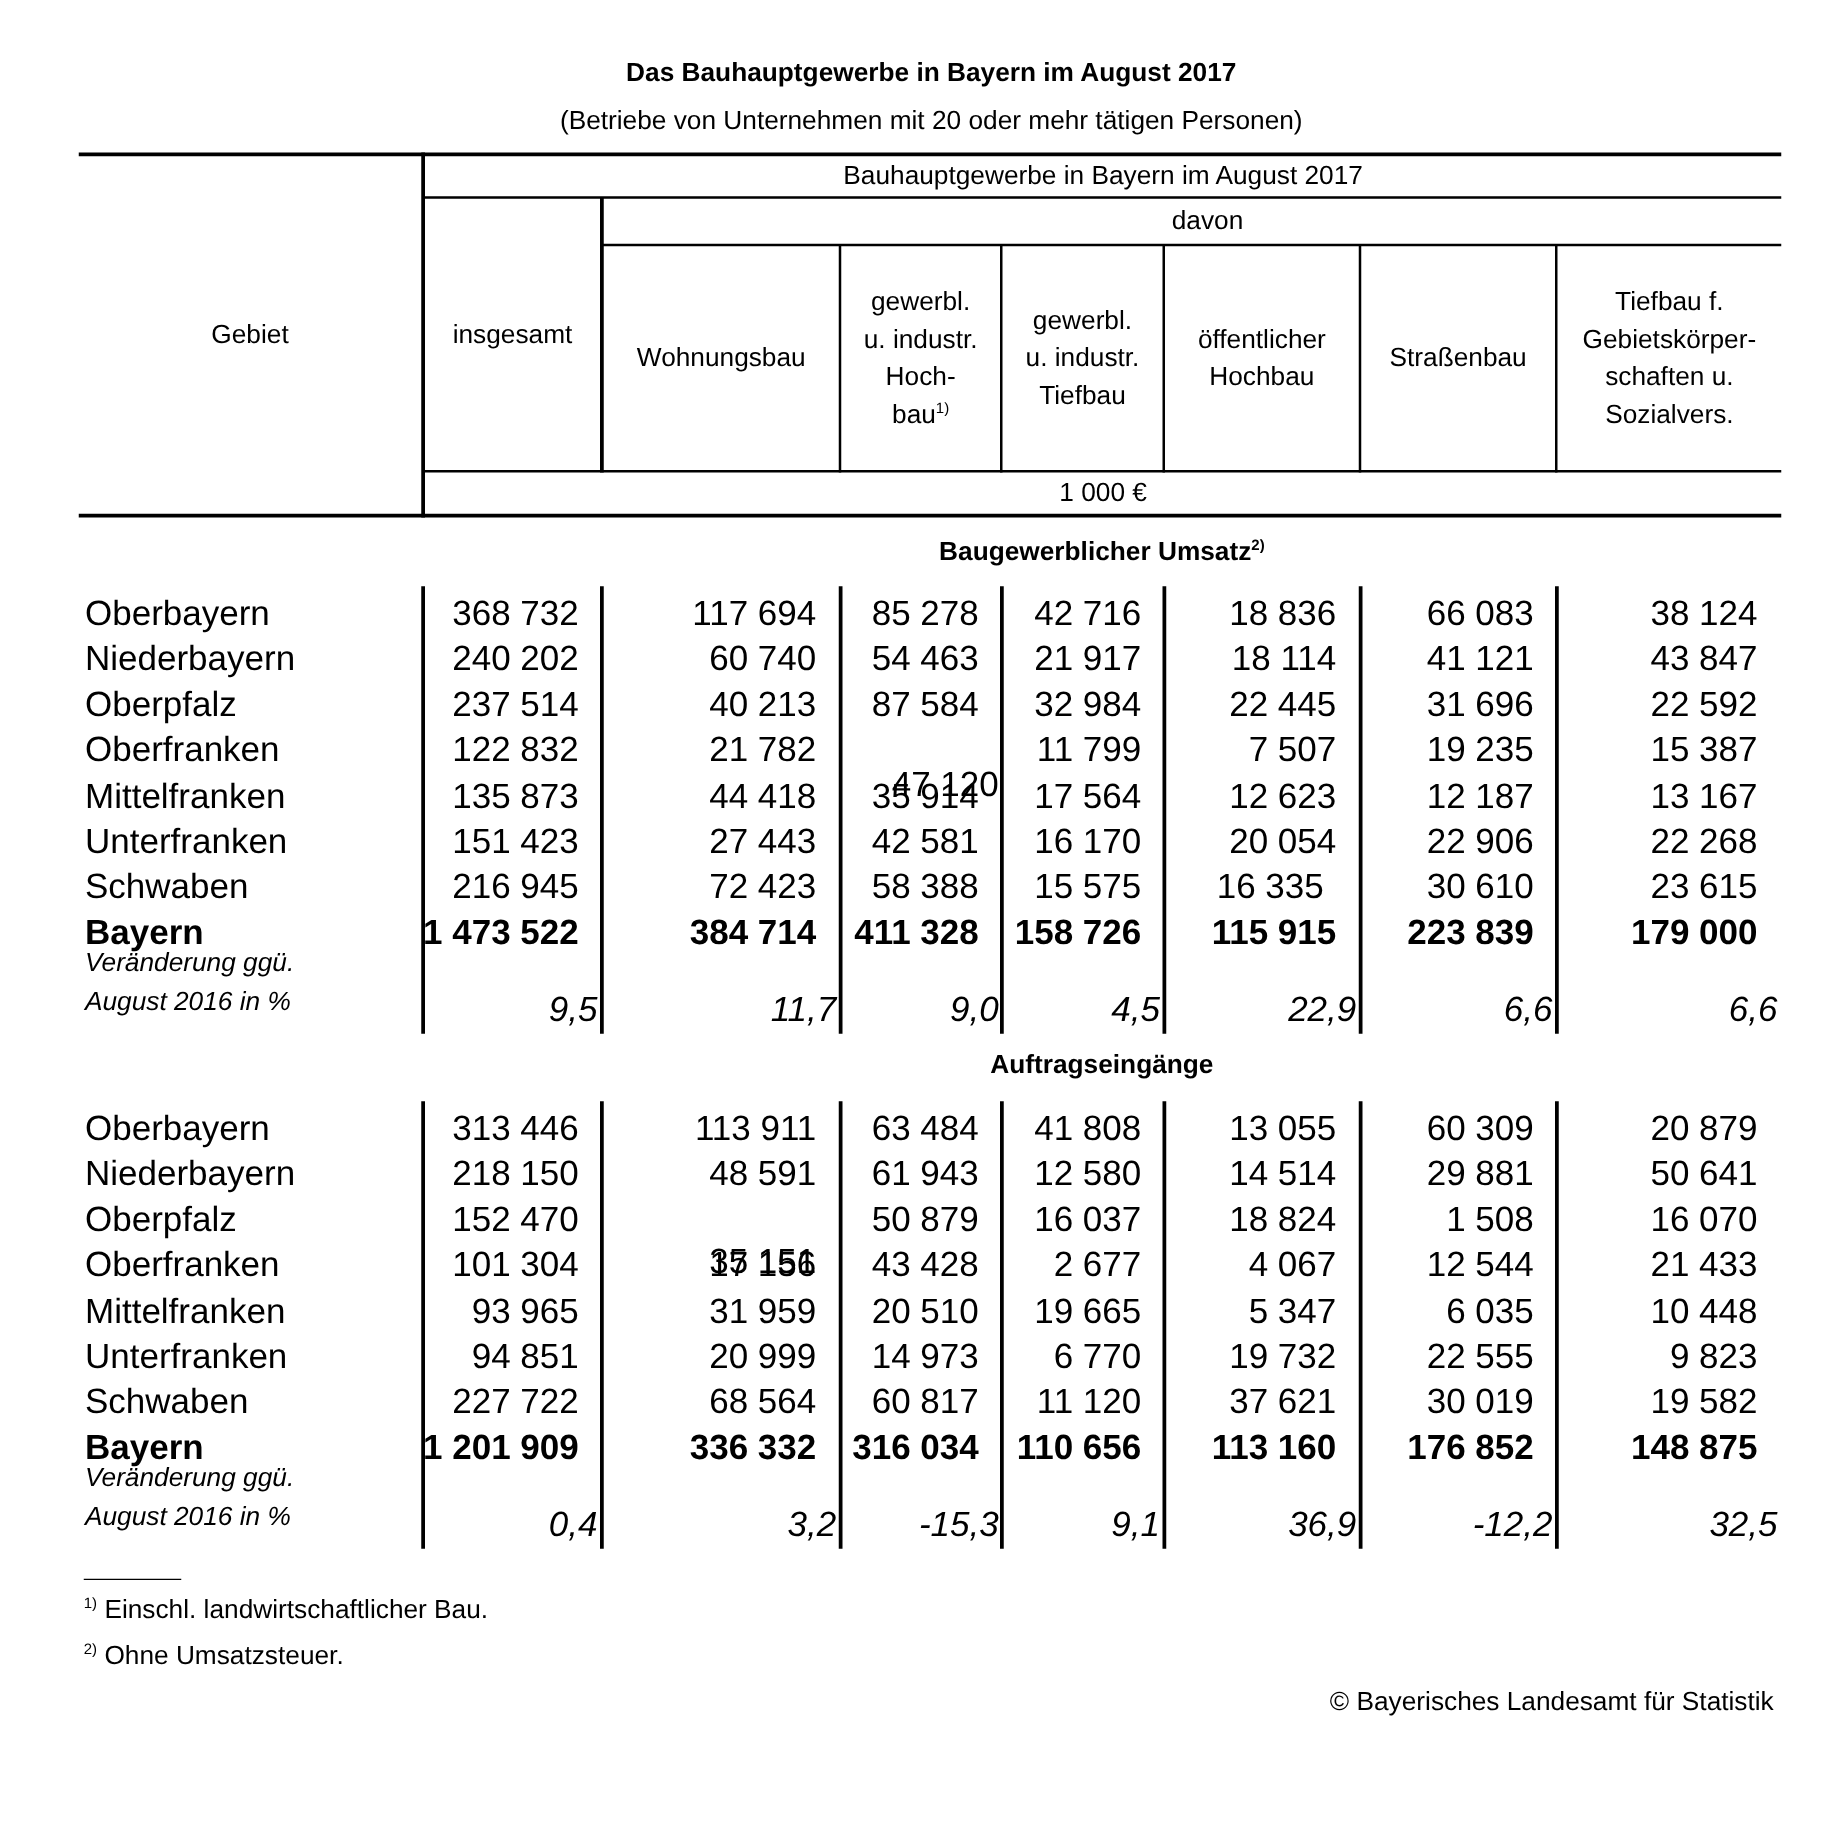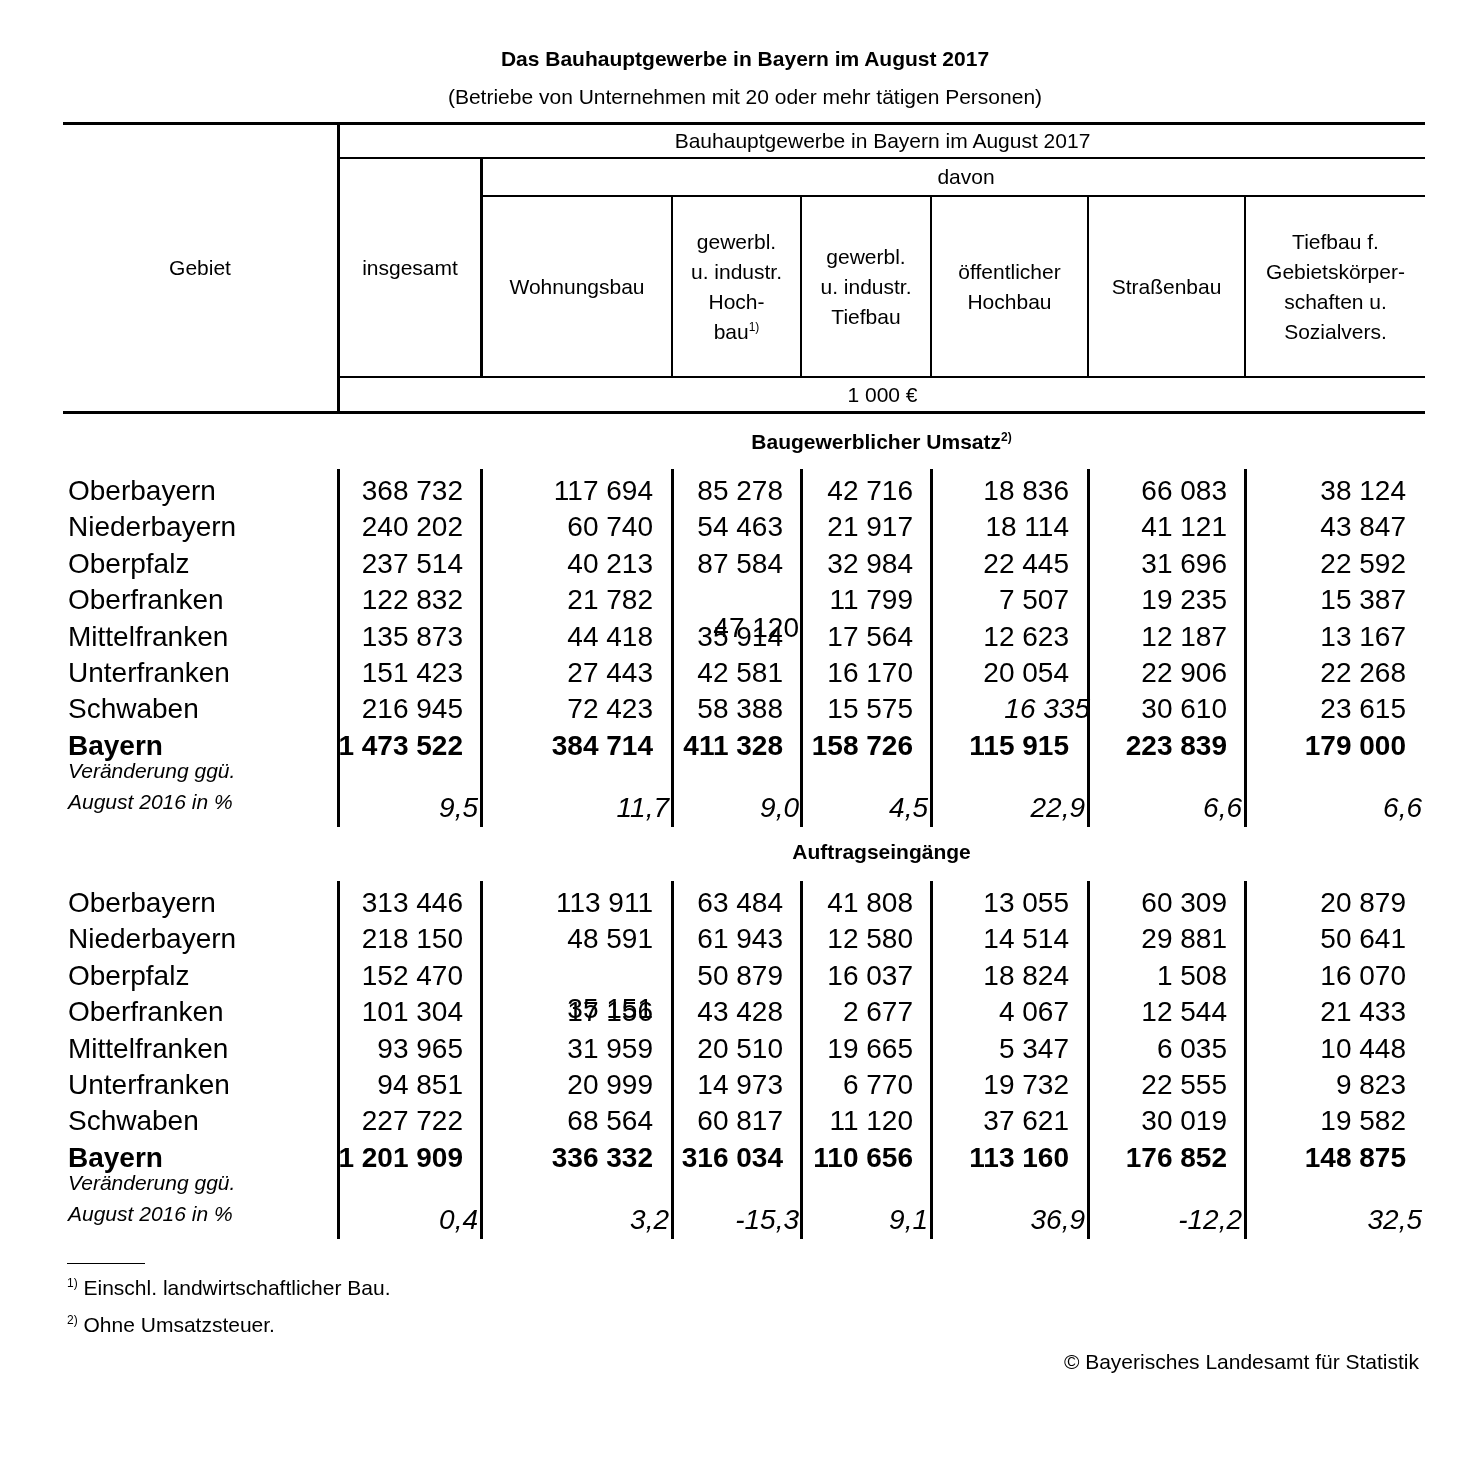--- a/index.html
+++ b/index.html
@@ -153,21 +153,21 @@
       <span class="cell" style="right: 402px;">20 054</span>
       <span class="cell" style="right: 244px;">22 906</span>
       <span class="cell" style="right: 65px;">22 268</span>
     </div>
     <div class="row" style="top: 687.4px;">
       <span class="label">Schwaben</span>
       <span class="cell" style="right: 1008px;">216 945</span>
       <span class="cell" style="right: 818px;">72 423</span>
       <span class="cell" style="right: 688px;">58 388</span>
       <span class="cell" style="right: 558px;">15 575</span>
-      <span class="cell" style="right: 381px; font-style: italic;">16 335</span>
+      <span class="cell" style="right: 412px;">16 335</span>
       <span class="cell" style="right: 244px;">30 610</span>
       <span class="cell" style="right: 65px;">23 615</span>
     </div>
     <div class="row bold" style="top: 723.8px;">
       <span class="label">Bayern</span>
       <span class="cell" style="right: 1008px;">1 473 522</span>
       <span class="cell" style="right: 818px;">384 714</span>
       <span class="cell" style="right: 688px;">411 328</span>
       <span class="cell" style="right: 558px;">158 726</span>
       <span class="cell" style="right: 402px;">115 915</span>

